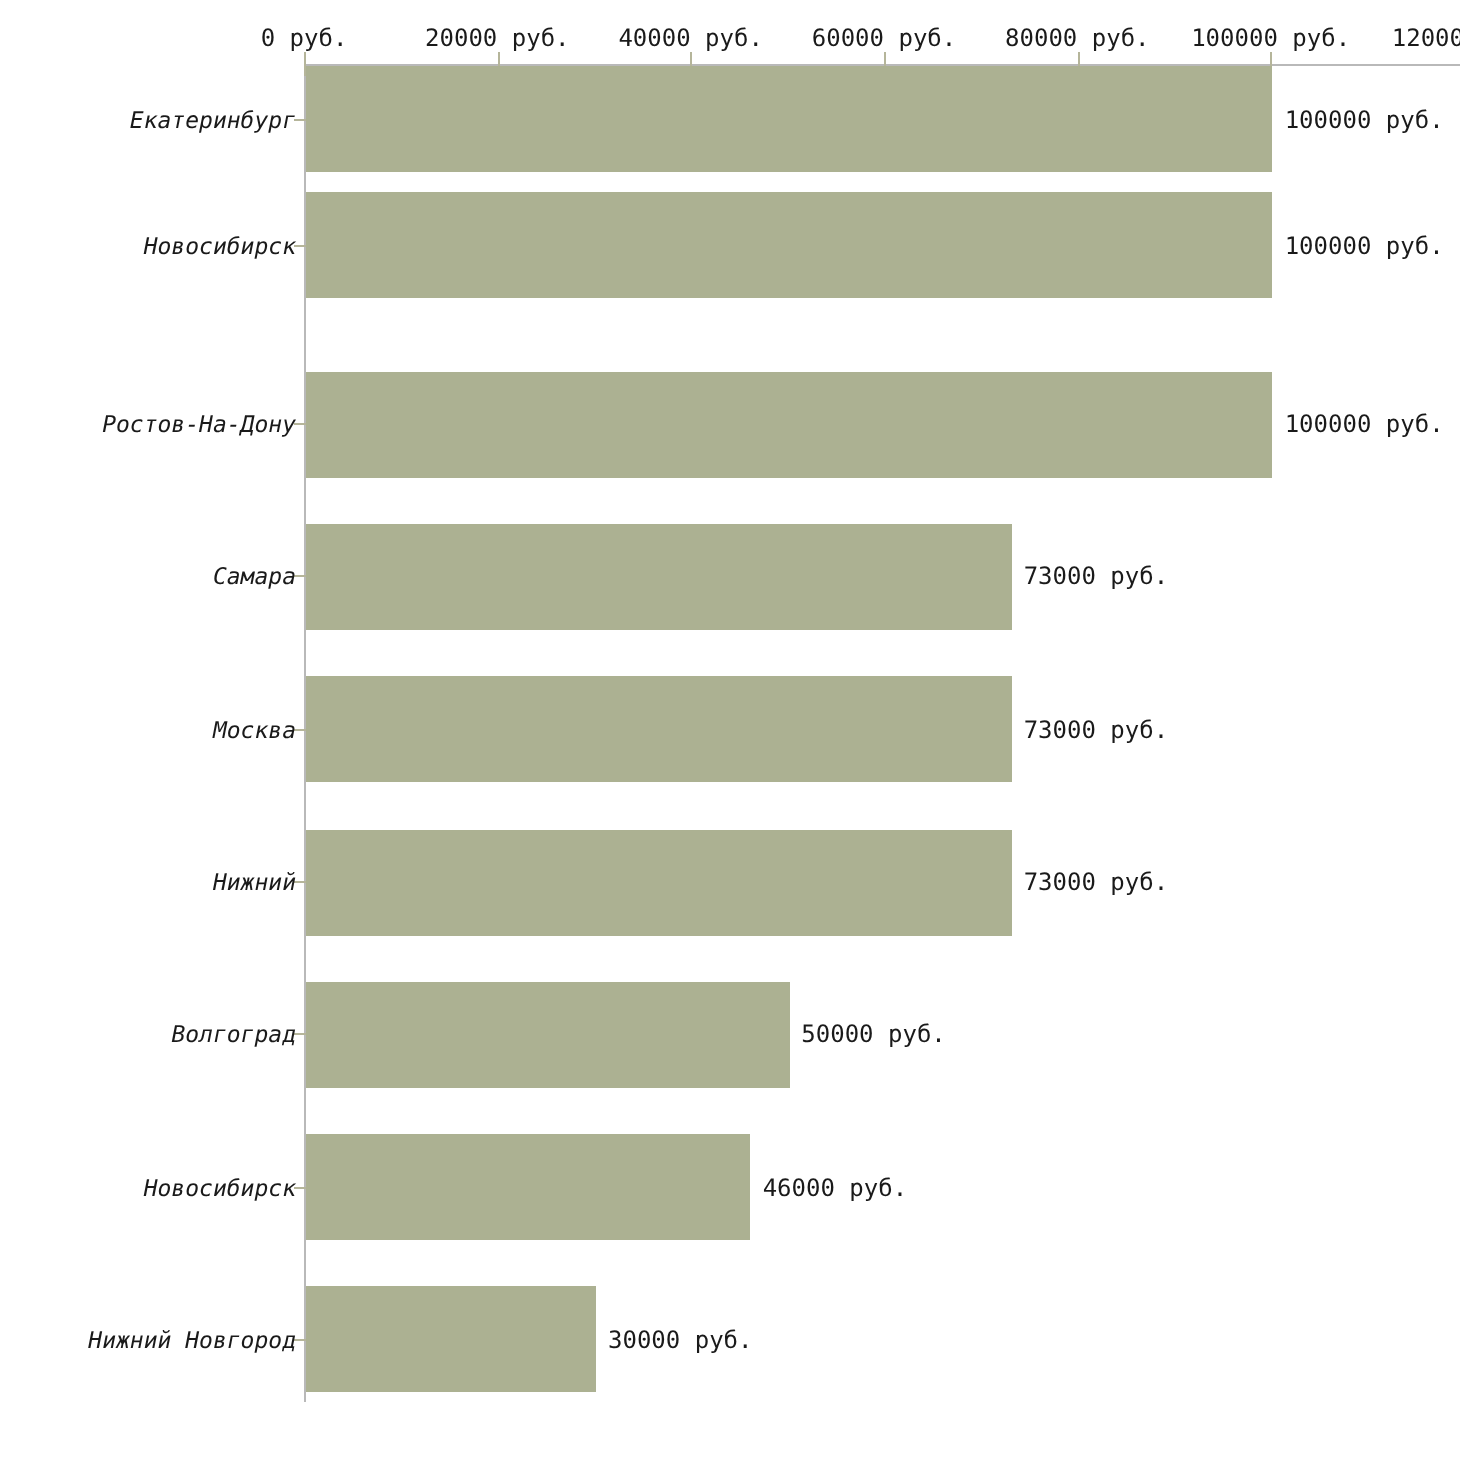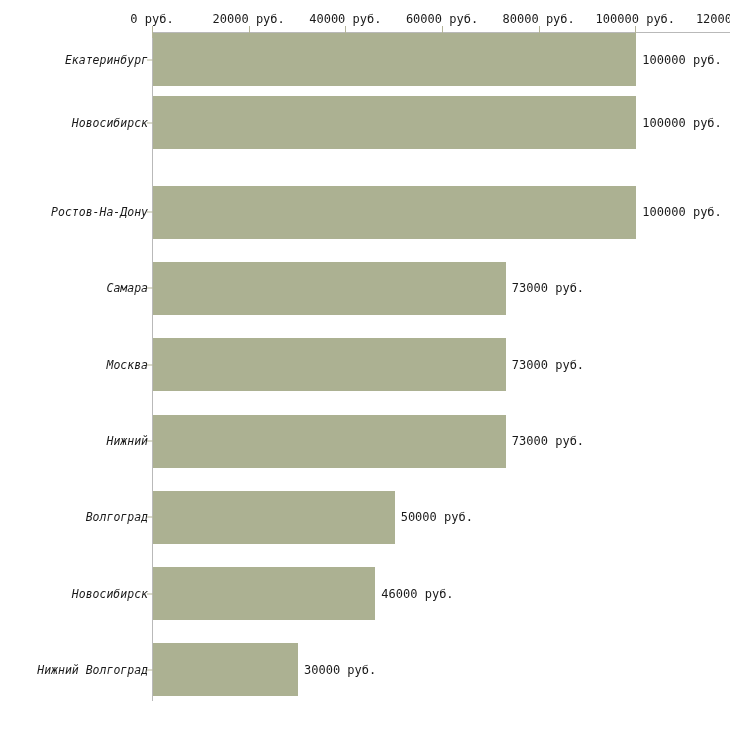--- a/index.html
+++ b/index.html
@@ -176,18 +176,18 @@
       </div>
       <div class="bar-row" style="top: 567.1px; height: 53px;">
         <div class="bar" style="width: 222.333px; background: rgb(172, 177, 146);"></div>
         <div class="cat-tick"></div>
         <div class="cat-label">Новосибирск</div>
         <div class="value-label" style="left: 349.333px;">46000 руб.</div>
       </div>
       <div class="bar-row" style="top: 643.4px; height: 53px;">
         <div class="bar" style="width: 145px; background: rgb(172, 177, 146);"></div>
         <div class="cat-tick"></div>
-        <div class="cat-label">Нижний Волгоград</div>
+        <div class="cat-label">Нижний Новгород</div>
         <div class="value-label" style="left: 272px;">30000 руб.</div>
       </div>
     </div>
 
 </div>
 
 </body></html>

